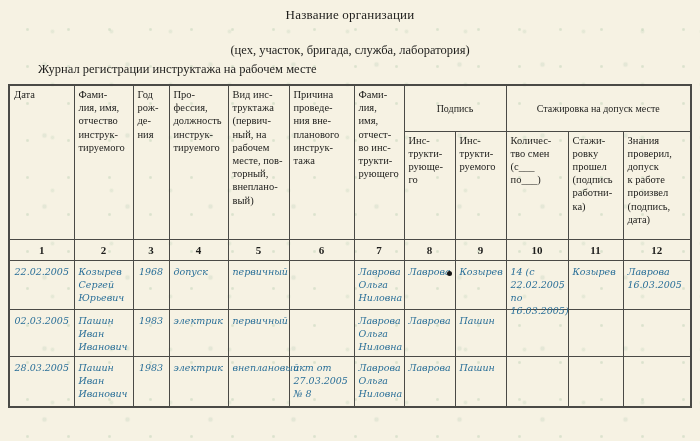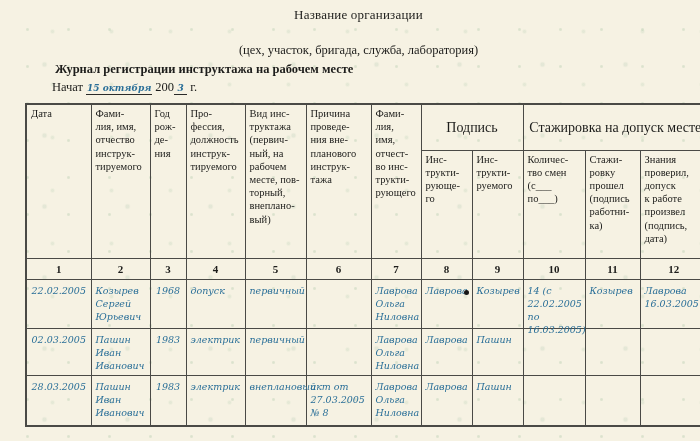--- a/index.html
+++ b/index.html
@@ -13,25 +13,24 @@
     width: 700px; height: 441px;
     overflow: hidden;
     color: #1d1d1b;
     background-color: #f6f2e3;
     background-image:
       radial-gradient(circle, rgba(148,183,150,0.28) 0.8px, rgba(148,183,150,0) 2px),
       radial-gradient(circle, rgba(160,192,162,0.20) 1px, rgba(160,192,162,0) 2.6px),
       radial-gradient(circle, rgba(138,176,146,0.16) 1.3px, rgba(138,176,146,0) 3.2px);
     background-size: 41px 37px, 59px 53px, 83px 71px;
     background-position: 7px 11px, 23px 5px, 3px 29px;
-    padding-left: 17px;
   }
   .org-name  { text-align: center; font-size: 13px; padding-top: 7px; letter-spacing: 0.2px; }
   .org-hint  { text-align: center; font-size: 12.5px; margin-top: 20px; }
-  .journal-title { font-weight: bold; font-size: 12.5px; margin: 4px 0 0 38px; }
+  .journal-title { font-weight: normal; font-size: 12.5px; margin: 4px 0 0 38px; }
   .date-line { font-size: 12.5px; margin: 2px 0 0 35px; line-height: 17px; }
   .blank {
     display: inline-block;
     border-bottom: 1px solid #2a2a28;
     text-align: center;
     line-height: 11px;
     height: 13px;
     vertical-align: baseline;
   }
   .blank-date { width: 66px; }
@@ -60,21 +59,21 @@
   }
   .journal th {
     font-size: 10.5px;
     line-height: 13.2px;
     white-space: pre-line;
   }
   th.group {
     text-align: center;
     vertical-align: middle;
     padding: 0;
-    font-size: 14px;
+    font-size: 10px;
     white-space: normal;
   }
   tr.group-row { height: 46px; }
   tr.sub-row   { height: 108px; }
   tr.num-row   { height: 21px; }
   tr.num-row td {
     text-align: center;
     vertical-align: middle;
     font-weight: bold;
     font-size: 11px;
@@ -106,26 +105,20 @@
 </style>
 </head>
 <body>
 
 <div class="sheet">
 
   <div class="org-name">Название организации</div>
   <div class="org-hint">(цех, участок, бригада, служба, лаборатория)</div>
   <div class="journal-title">Журнал регистрации инструктажа на рабочем месте</div>
 
-  <div class="date-line">
-    <span>Начат</span>
-    <span class="blank blank-date"><span class="hand hand-text">15 октября</span></span>
-    <span>200</span><span class="blank blank-year"><span class="hand hand-text">3</span></span>
-    <span>г.</span>
-  </div>
 
 
   <table class="journal">
     <colgroup>
       <col style="width:65px">
         <col style="width:59px">
         <col style="width:36px">
         <col style="width:59px">
       <col style="width:61px">
         <col style="width:65px">

